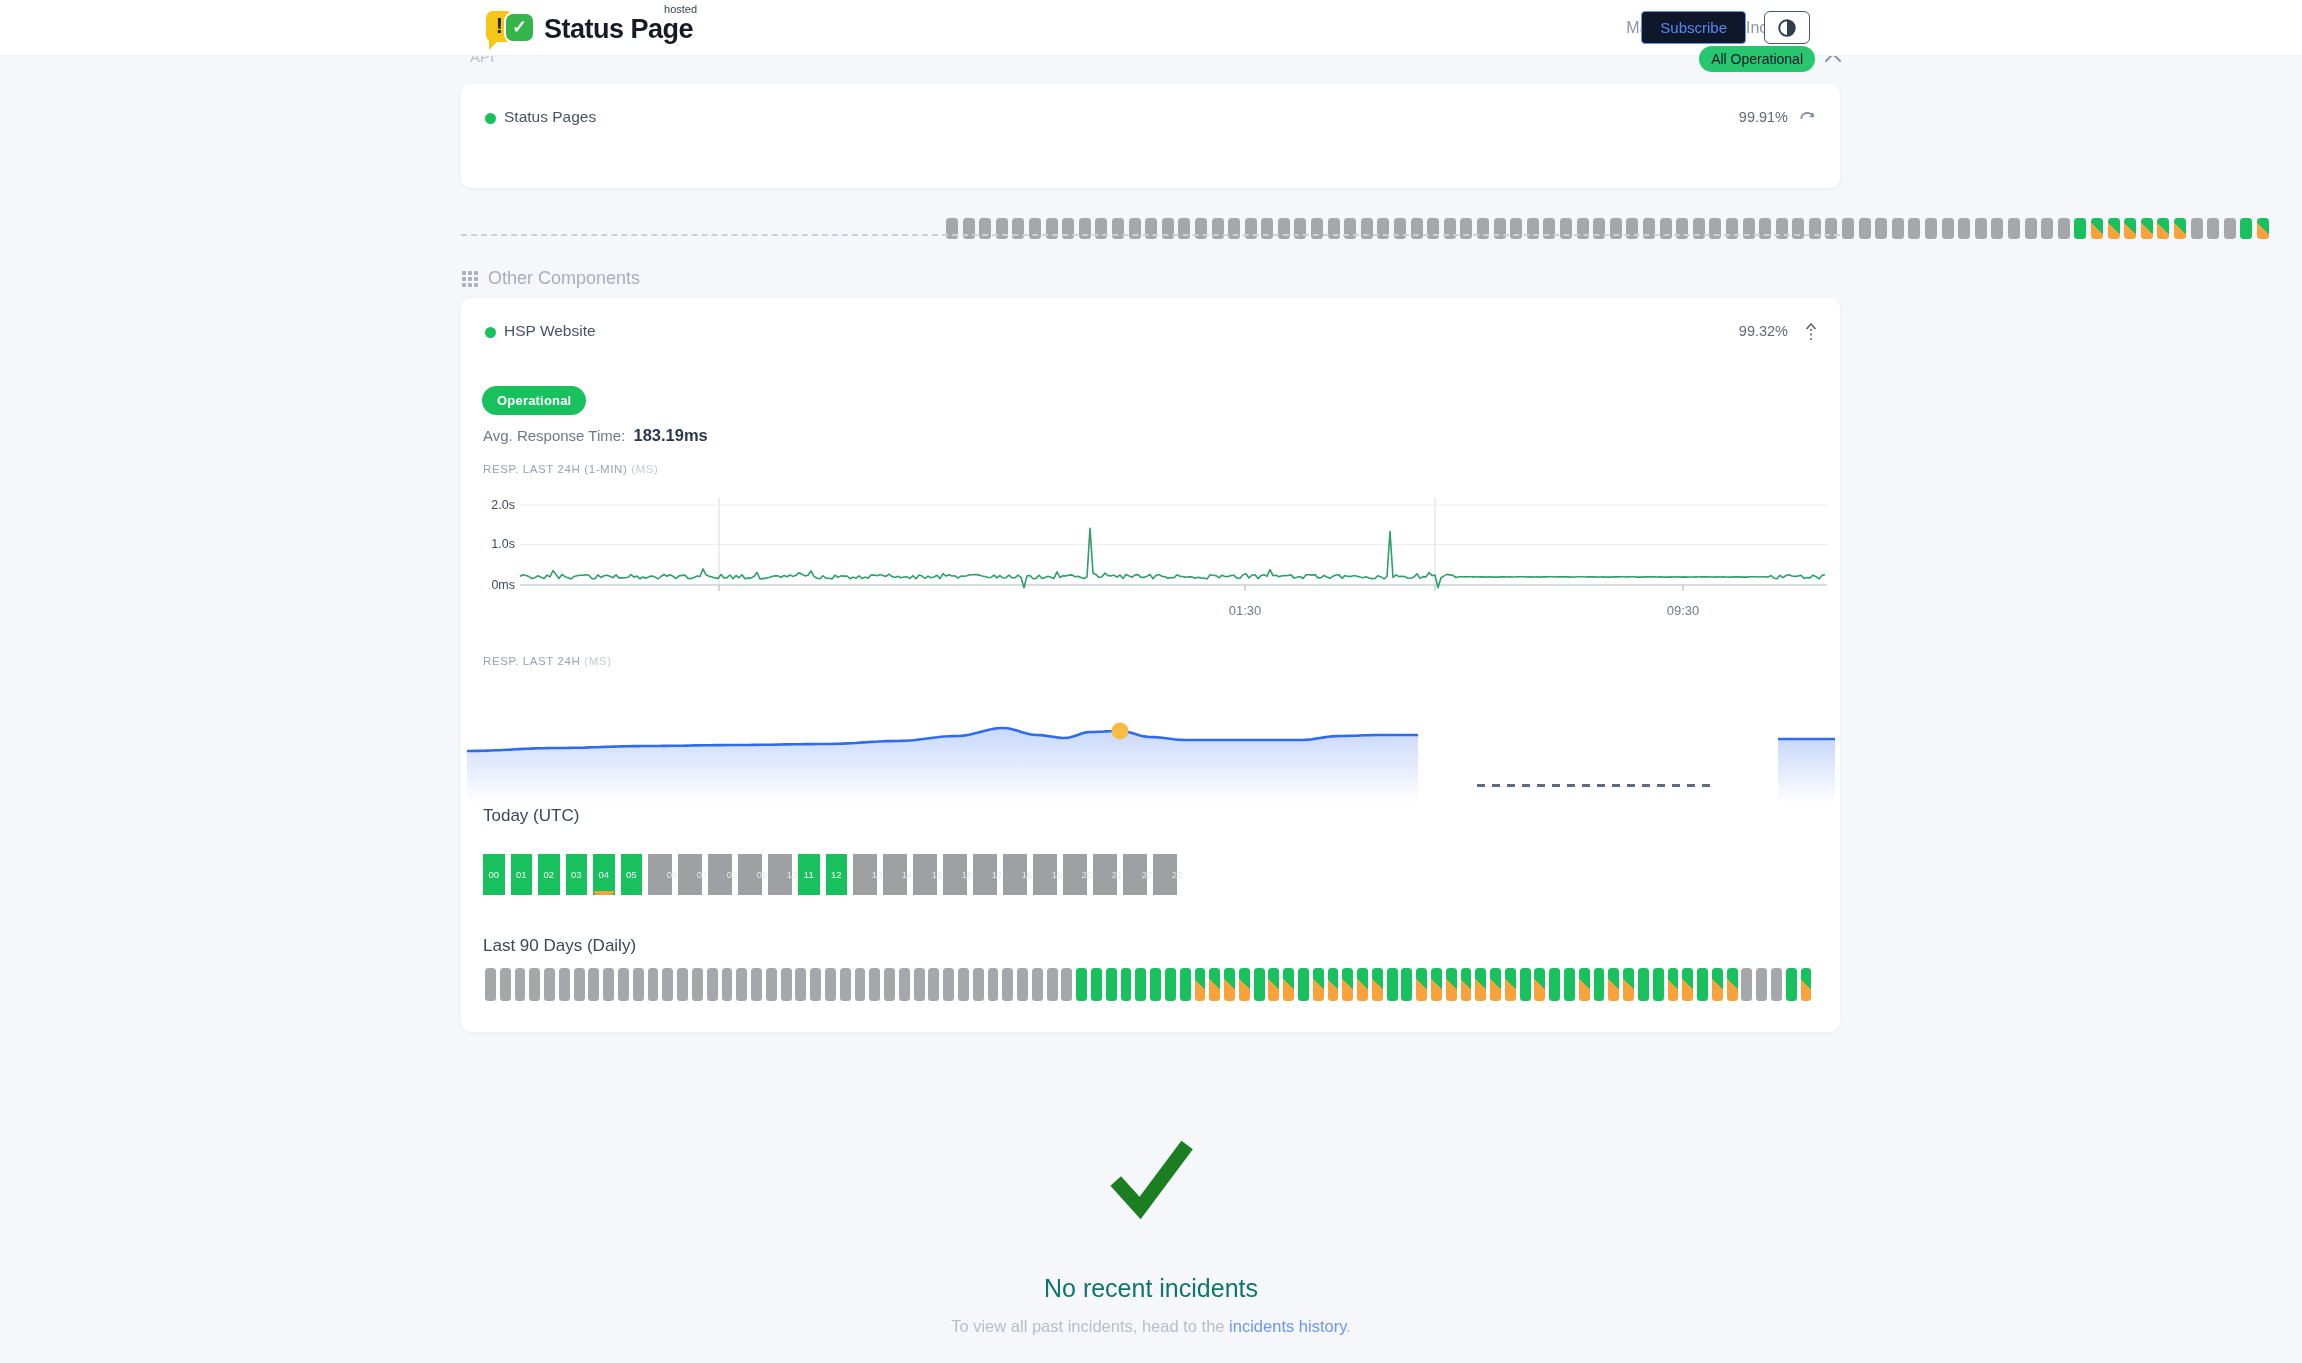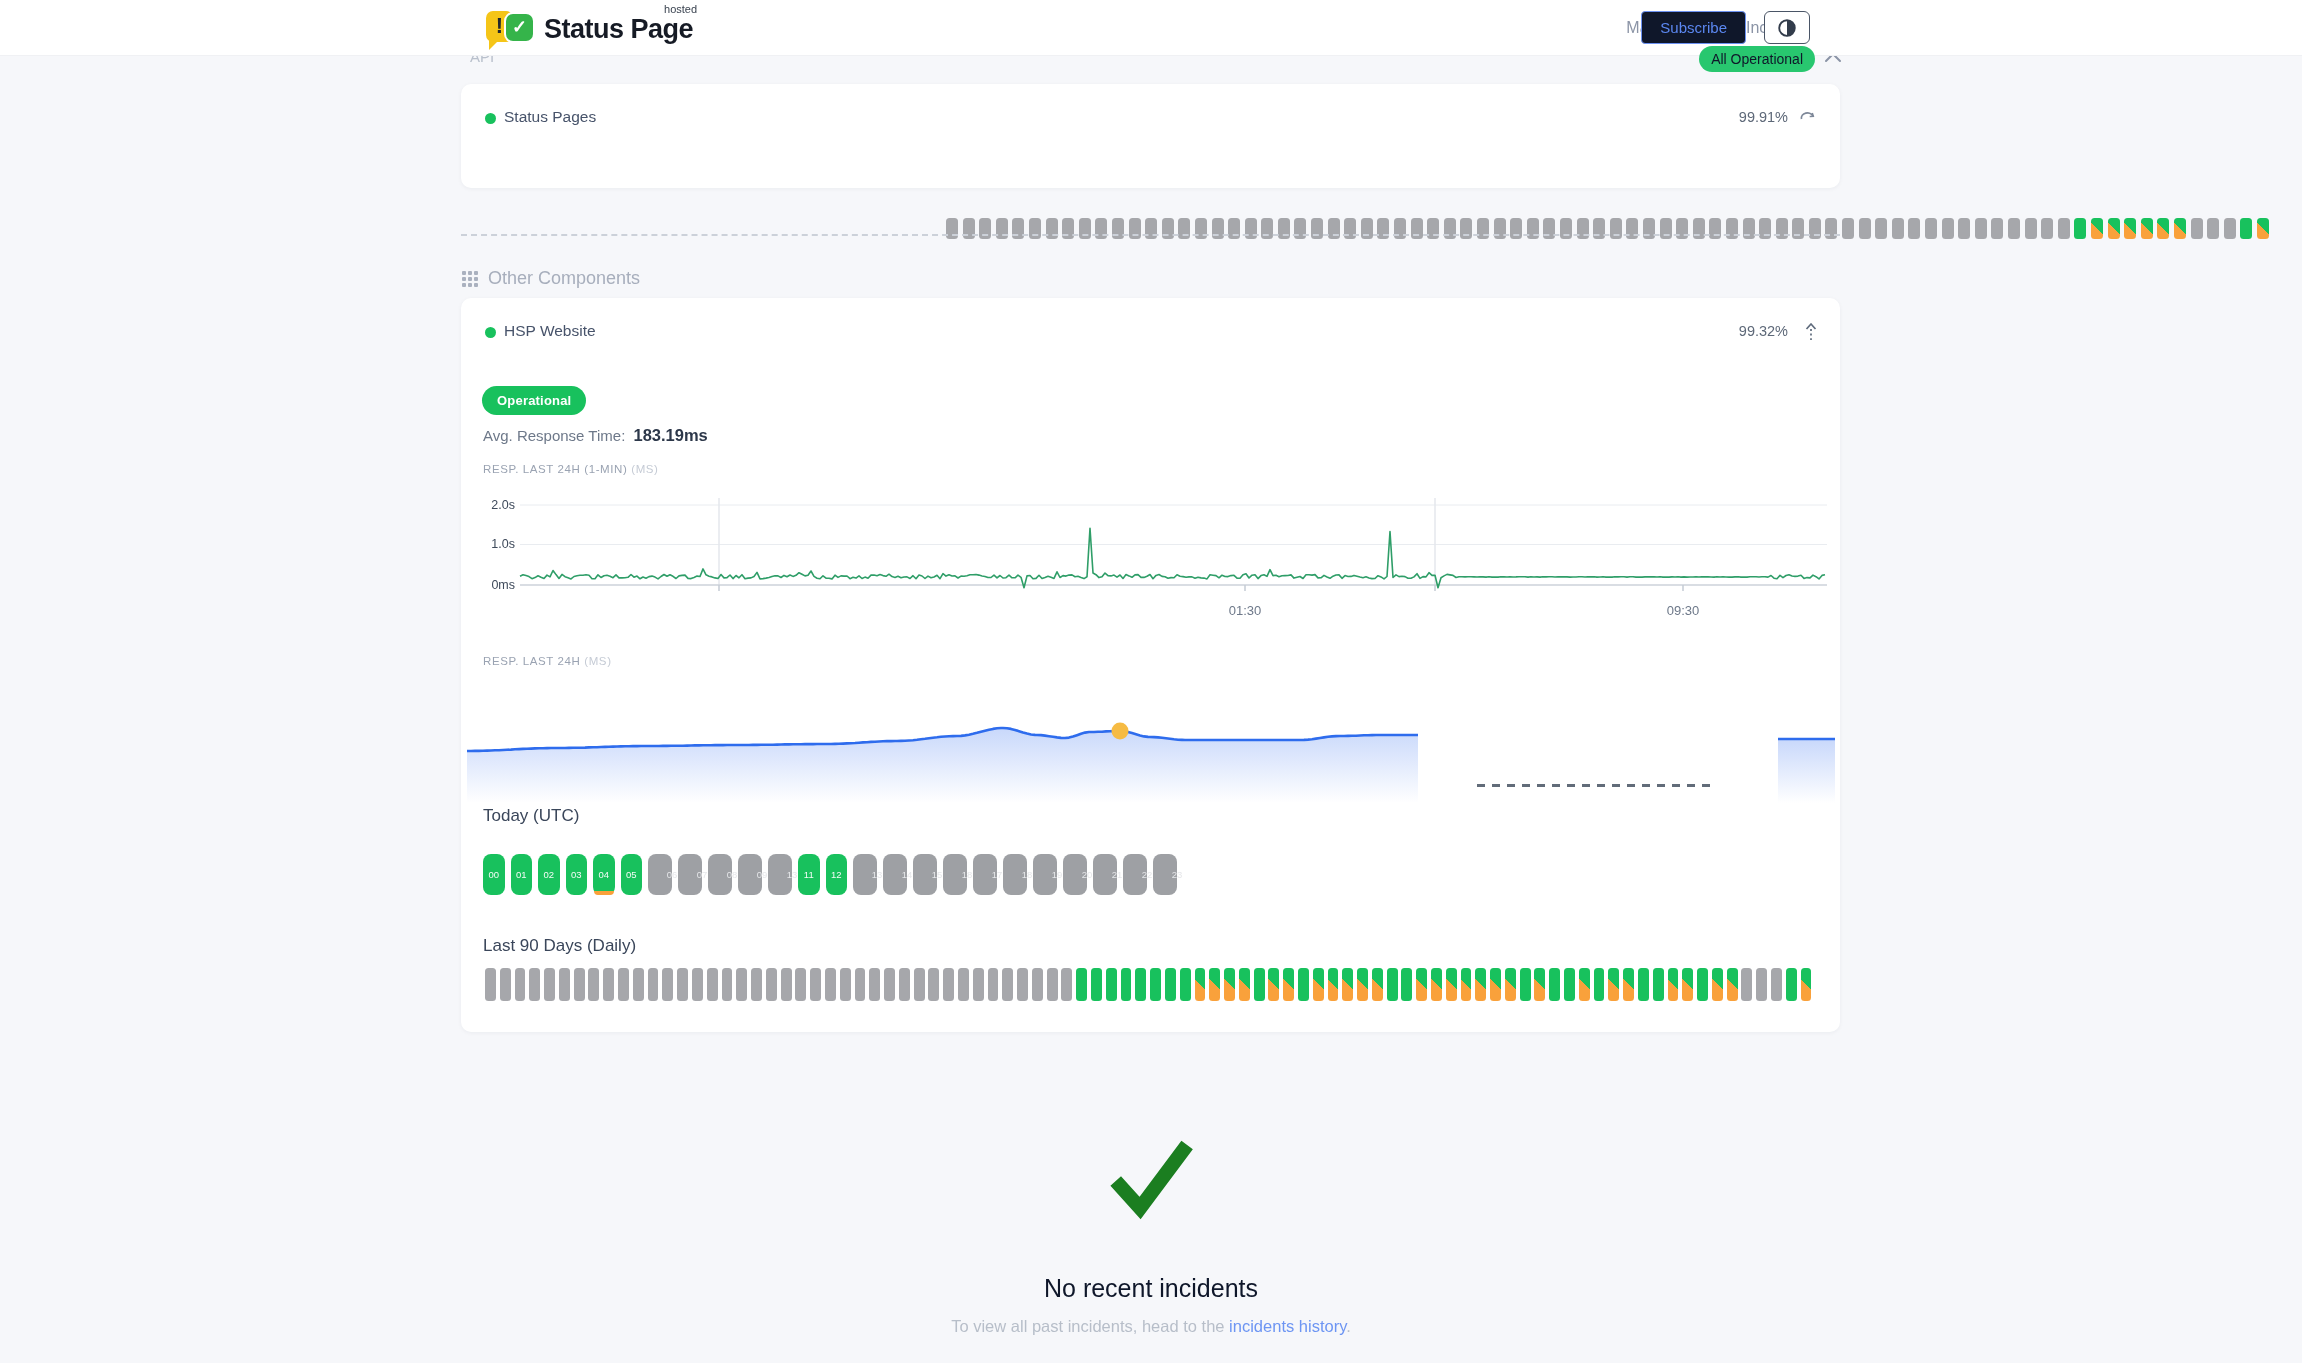--- a/index.html
+++ b/index.html
@@ -69,29 +69,29 @@
   
   .c2-svg { position:absolute; left:6px; top:400px; overflow:visible; }
   .gap-dash { position:absolute; left:1016px; top:486px; width:236px; height:3px;
     background:repeating-linear-gradient(90deg,#626c79 0 8px,transparent 8px 15px); }
 
   .block-title { position:absolute; left:22px; font-size:17px; color:#3a465a; }
   .t-today { top:508px; }
   .t-90 { top:638px; }
 
   .hours { position:absolute; left:22px; top:556px; display:flex; gap:6px; }
-  .hour { position:relative; width:21.5px; height:41px; border-radius:8px; font-size:9.5px; display:flex; align-items:center; justify-content:center; }
+  .hour { position:relative; width:21.5px; height:41px; border-radius:0; font-size:9.5px; display:flex; align-items:center; justify-content:center; }
   .h-green { background:#18c15d; color:rgba(255,255,255,0.95); }
   .h-gray { background:#9ea0a4; color:#e6e7ea;padding-left:24px; }
   .hour .marker { position:absolute; left:1px; right:1px; bottom:0; height:4px; background:#f9a13b; border-radius:0 0 4px 4px; }
 
   
   .foot { position:absolute; left:0; top:1130px; width:2302px; text-align:center; }
   .foot-check { display:block; margin:0 auto; }
-  .foot-title { margin-top:52px; font-size:25px; color:#0f172a; }
+  .foot-title { margin-top:52px; font-size:25px; color:#0f766e; }
   .foot-sub { margin-top:14px; font-size:16.5px; color:#b7bec9; }
   .foot-sub a { color:#6d95f3; text-decoration:none; cursor:pointer; }
 
   svg .grid { stroke:#e9ecf0; stroke-width:1; }
   svg .vgrid { stroke:#e4e7ec; stroke-width:1.5; }
   svg .axis { stroke:#ccd2da; stroke-width:1.5; }
   svg .tick { stroke:#c4cbd5; stroke-width:1.5; }
 </style>
 </head>
 <body>

